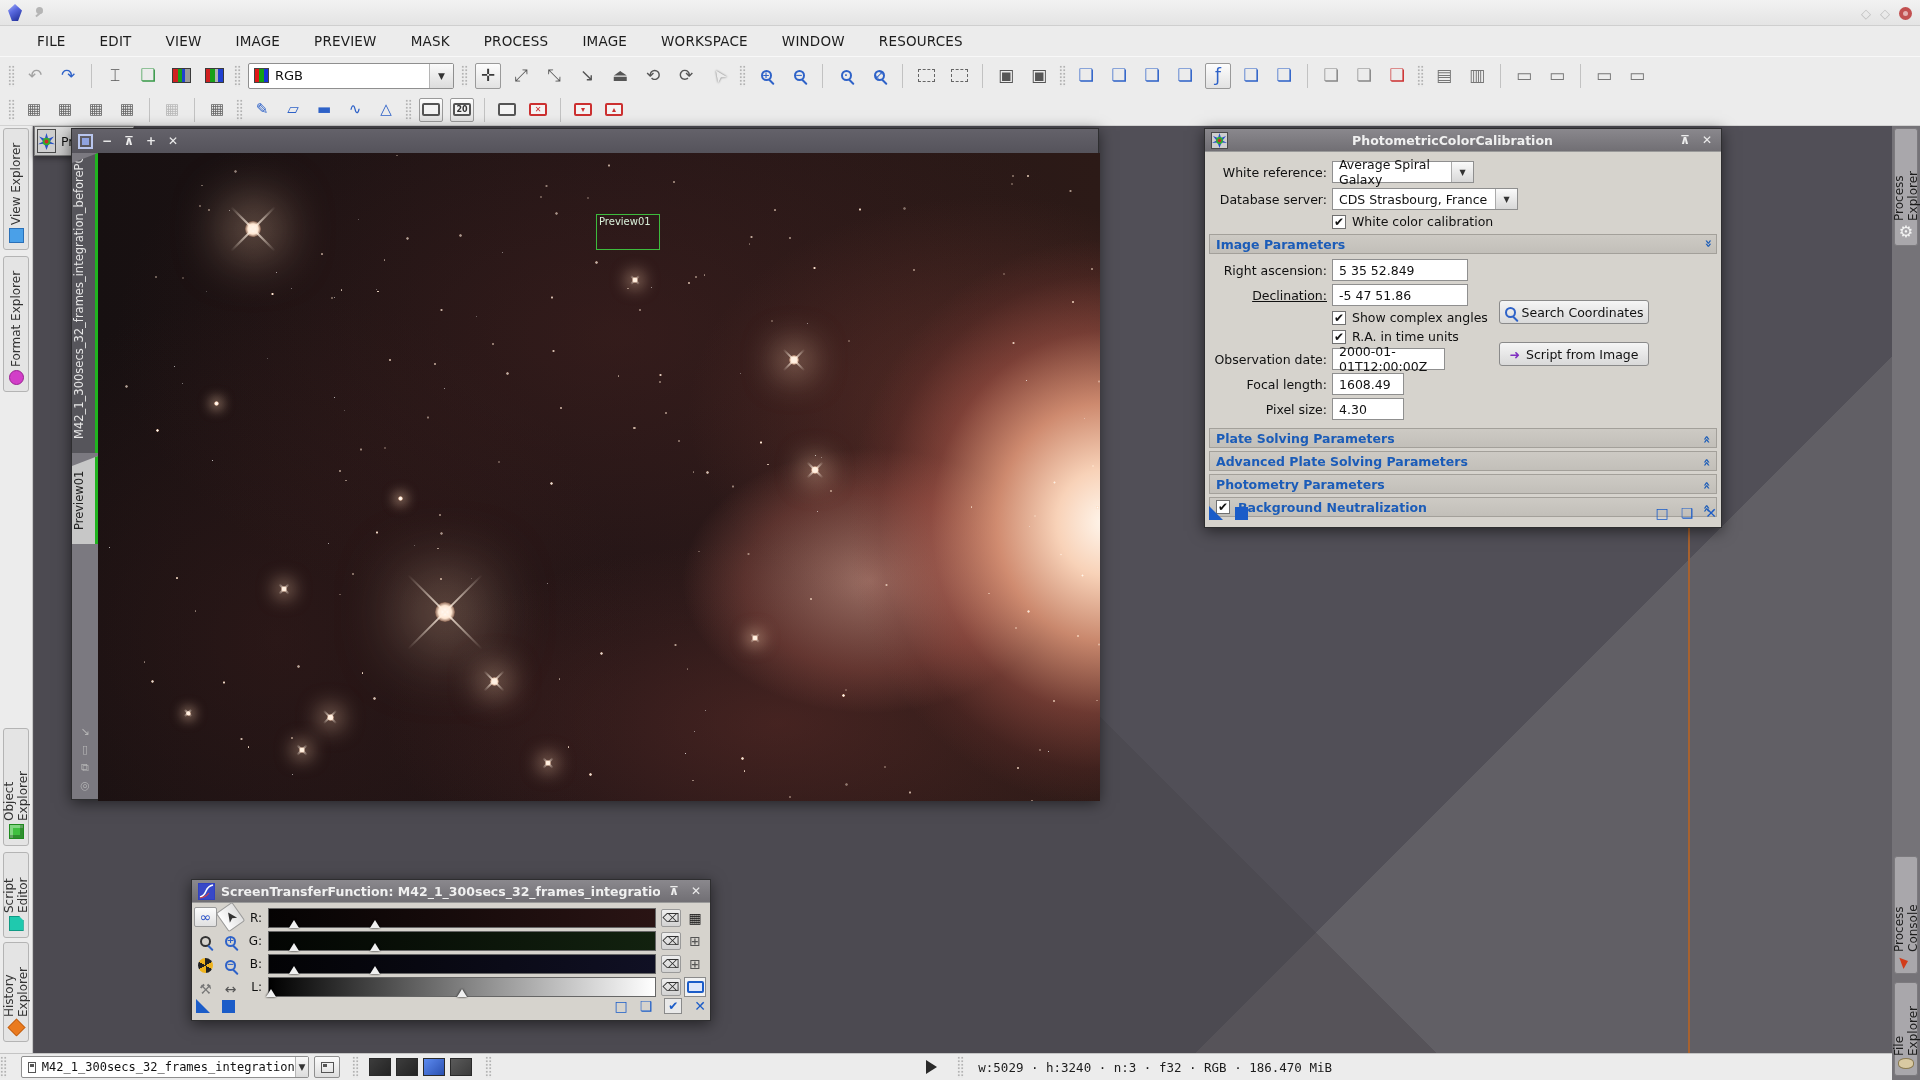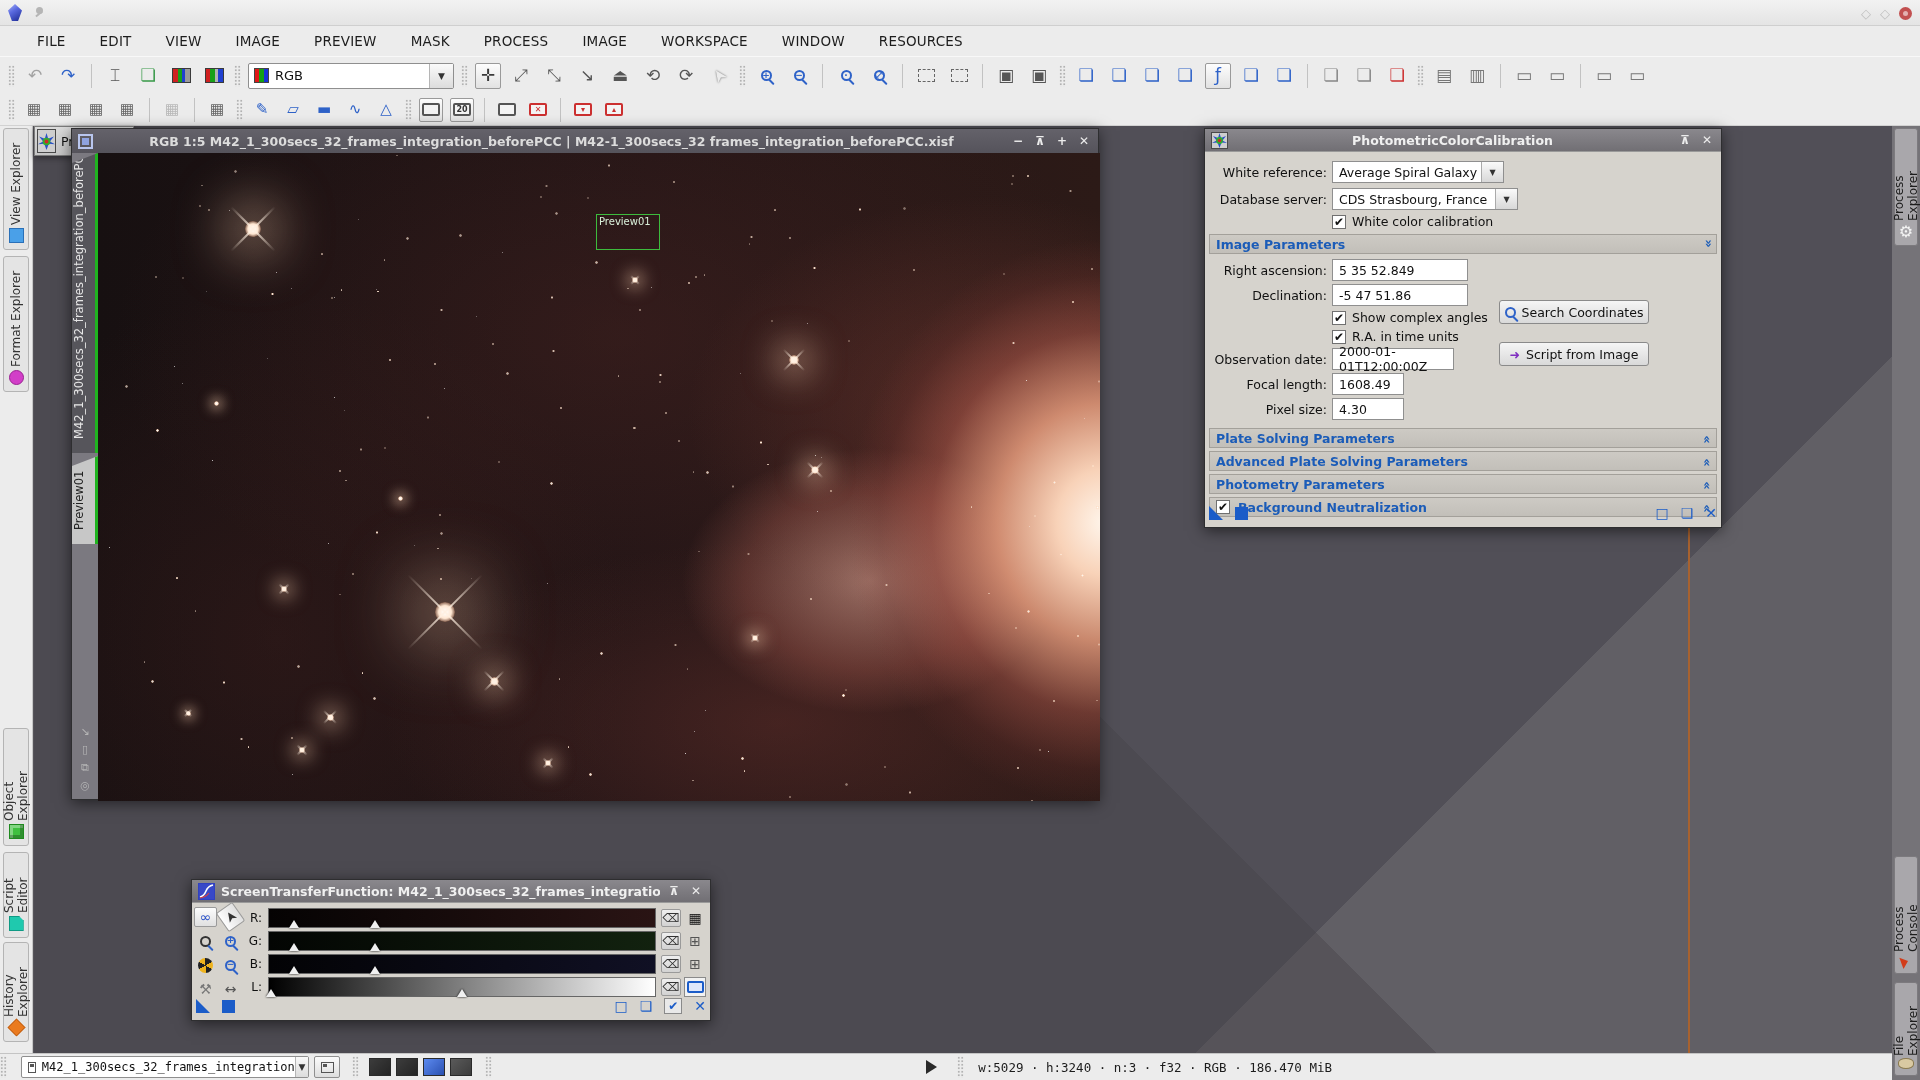--- a/index.html
+++ b/index.html
@@ -394,21 +394,20 @@
       </div>
     </div>
 
   <div class="desktop">
 
     <span class="vline-orange" style="left:1654px;top:2px;height:925px;"></span>
 
     <div class="win" id="imgwin">
       <div class="wtitle">
         <span class="viewicon"></span>
-        <span class="ttext">RGB 1:5 M42_1_300secs_32_frames_integration_beforePCC | M42-1_300secs_32 frames_integration_beforePCC.xisf</span>
         <span class="wbtn">−</span>
         <span class="wbtn">⊼</span>
         <span class="wbtn">+</span>
         <span class="wbtn">✕</span>
       </div>
       <div class="tabstrip">
         <div class="vtab vtab1" style="top:0;height:300px;">
           <span class="vtext">M42_1_300secs_32_frames_integration_beforePCC</span>
           <span class="greenline"></span>
         </div>
@@ -659,21 +658,21 @@
             <circle cx="7.5" cy="7.5" r="1.7" fill="#cc2a2a"></circle>
           </svg>
         </span>
         <span class="ttext">PhotometricColorCalibration</span>
         <span class="wbtn">⊼</span>
         <span class="wbtn">✕</span>
       </div>
       <div class="dlgbody">
         <div class="frow" style="left:0;top:9px;width:100%;">
           <span class="flabel" style="width:122px;">White reference:</span>
-          <div class="combo2" style="width:172px;margin-left:5px;">
+          <div class="combo2" style="width:142px;margin-left:5px;">
             <span class="ctext">Average Spiral Galaxy</span>
             <span class="carrow">▼</span>
           </div>
         </div>
         <div class="frow" style="left:0;top:36px;width:100%;">
           <span class="flabel" style="width:122px;">Database server:</span>
           <div class="combo2" style="width:186px;margin-left:5px;">
             <span class="ctext">CDS Strasbourg, France</span>
             <span class="carrow">▼</span>
           </div>
@@ -684,38 +683,38 @@
         </div>
         <div class="secbar" style="top:82px;">
           <span class="stext">Image Parameters</span>
           <span class="chev up">«</span>
         </div>
         <div class="frow" style="left:0;top:107px;width:100%;">
           <span class="flabel" style="width:122px;">Right ascension:</span>
           <div class="field" style="width:136px;margin-left:5px;">5 35 52.849</div>
         </div>
         <div class="frow" style="left:0;top:132px;width:100%;">
-          <span class="flabel" style="width:122px;">Declination:</span>
+          <span class="flabel" style="width:122px;text-decoration:underline;">Declination:</span>
           <div class="field" style="width:136px;margin-left:5px;">-5 47 51.86</div>
         </div>
         <div class="frow" style="left:127px;top:158px;">
           <span class="cb">✔</span>
           <span class="cblabel">Show complex angles</span>
         </div>
         <div class="frow" style="left:127px;top:177px;">
           <span class="cb">✔</span>
           <span class="cblabel">R.A. in time units</span>
         </div>
         <div class="pbtn" style="left:294px;top:148px;width:150px;">
           <span class="mag" style="border-color:#2e62c8;"></span>
           <span>Search Coordinates</span>
         </div>
         <div class="frow" style="left:0;top:196px;width:100%;">
           <span class="flabel" style="width:122px;">Observation date:</span>
-          <div class="field" style="width:122px;margin-left:5px;">2000-01-01T12:00:00Z</div>
+          <div class="field" style="width:113px;margin-left:5px;">2000-01-01T12:00:00Z</div>
         </div>
         <div class="pbtn" style="left:294px;top:190px;width:150px;">
           <span style="color:#8030c0;font-weight:bold;">➜</span>
           <span>Script from Image</span>
         </div>
         <div class="frow" style="left:0;top:221px;width:100%;">
           <span class="flabel" style="width:122px;">Focal length:</span>
           <div class="field" style="width:72px;margin-left:5px;">1608.49</div>
         </div>
         <div class="frow" style="left:0;top:246px;width:100%;align-items:center;">

